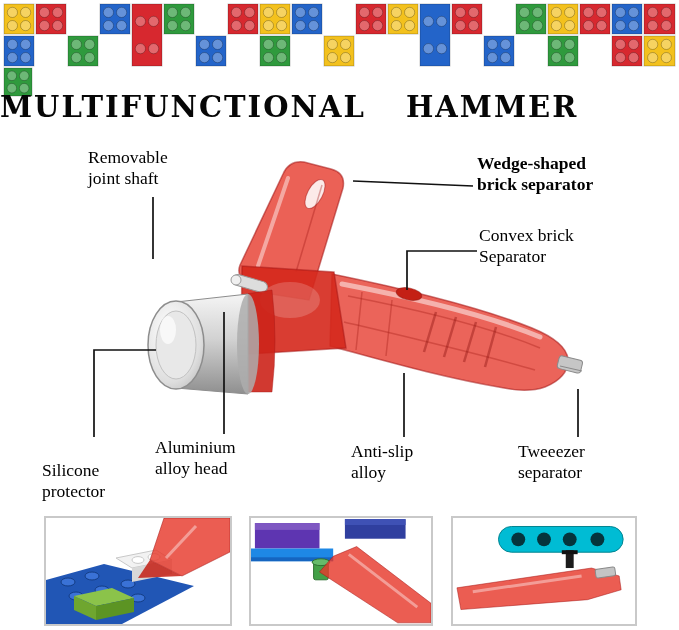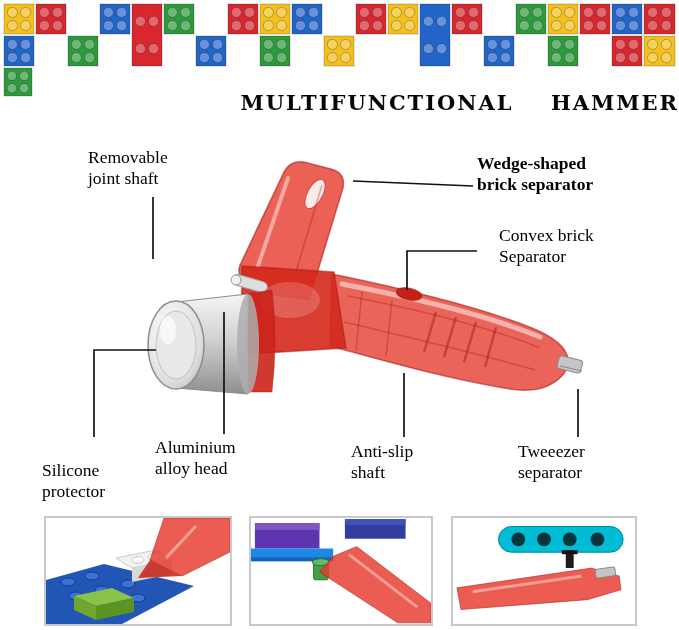--- a/index.html
+++ b/index.html
@@ -9,24 +9,24 @@
     width: 679px;
     height: 630px;
     background: #ffffff;
     overflow: hidden;
     font-family: "Liberation Serif", "DejaVu Serif", serif;
   }
   .brick-border { position: absolute; top: 0; left: 0; }
   .title {
     position: absolute;
     top: 90px; left: 0; width: 100%;
-    text-align: right;
+    text-align: left;
     font-family: "DejaVu Serif", "Liberation Serif", serif;
     font-weight: bold;
-    font-size: 21px;
+    font-size: 29px;
     letter-spacing: 2px;
     word-spacing: 28px;
     color: #060606;
   }
   .diagram-svg { position: absolute; left: 0; top: 130px; }
   .callout {
     position: absolute;
     font-size: 17.5px;
     line-height: 1.22;
     color: #000;
@@ -305,28 +305,28 @@
       <path d="M 224,434 L 224,312"></path>
       <path d="M 404,437 L 404,373"></path>
       <path d="M 578,437 L 578,389"></path>
     </g>
   </svg>
 
   <div class="callout" style="left:88px; top:147px; width:130px;">Removable
 joint shaft</div>
   <div class="callout left-align" style="left:477px; top:153px; width:155px;">Wedge-shaped
 brick separator</div>
-  <div class="callout" style="left:499px; top:225px; width:125px;">Convex brick
+  <div class="callout" style="left:479px; top:225px; width:125px;">Convex brick
 Separator</div>
   <div class="callout" style="left:42px; top:460px; width:105px;">Silicone
 protector</div>
   <div class="callout" style="left:155px; top:437px; width:115px;">Aluminium
 alloy head</div>
   <div class="callout" style="left:351px; top:441px; width:106px;">Anti-slip
-shaft</div>
+alloy</div>
   <div class="callout" style="left:518px; top:441px; width:120px;">Tweeezer
 separator</div>
 
   <div class="gallery">
 
     <div class="tile" style="left:44px; width:188px;">
       <svg viewBox="0 0 184 106">
         <polygon points="0,62 58,46 148,68 76,106 0,106" fill="#2156b5"></polygon>
         <g fill="#3a72d6" stroke="#143d85">
           <ellipse cx="22" cy="64" rx="7" ry="4"></ellipse>

